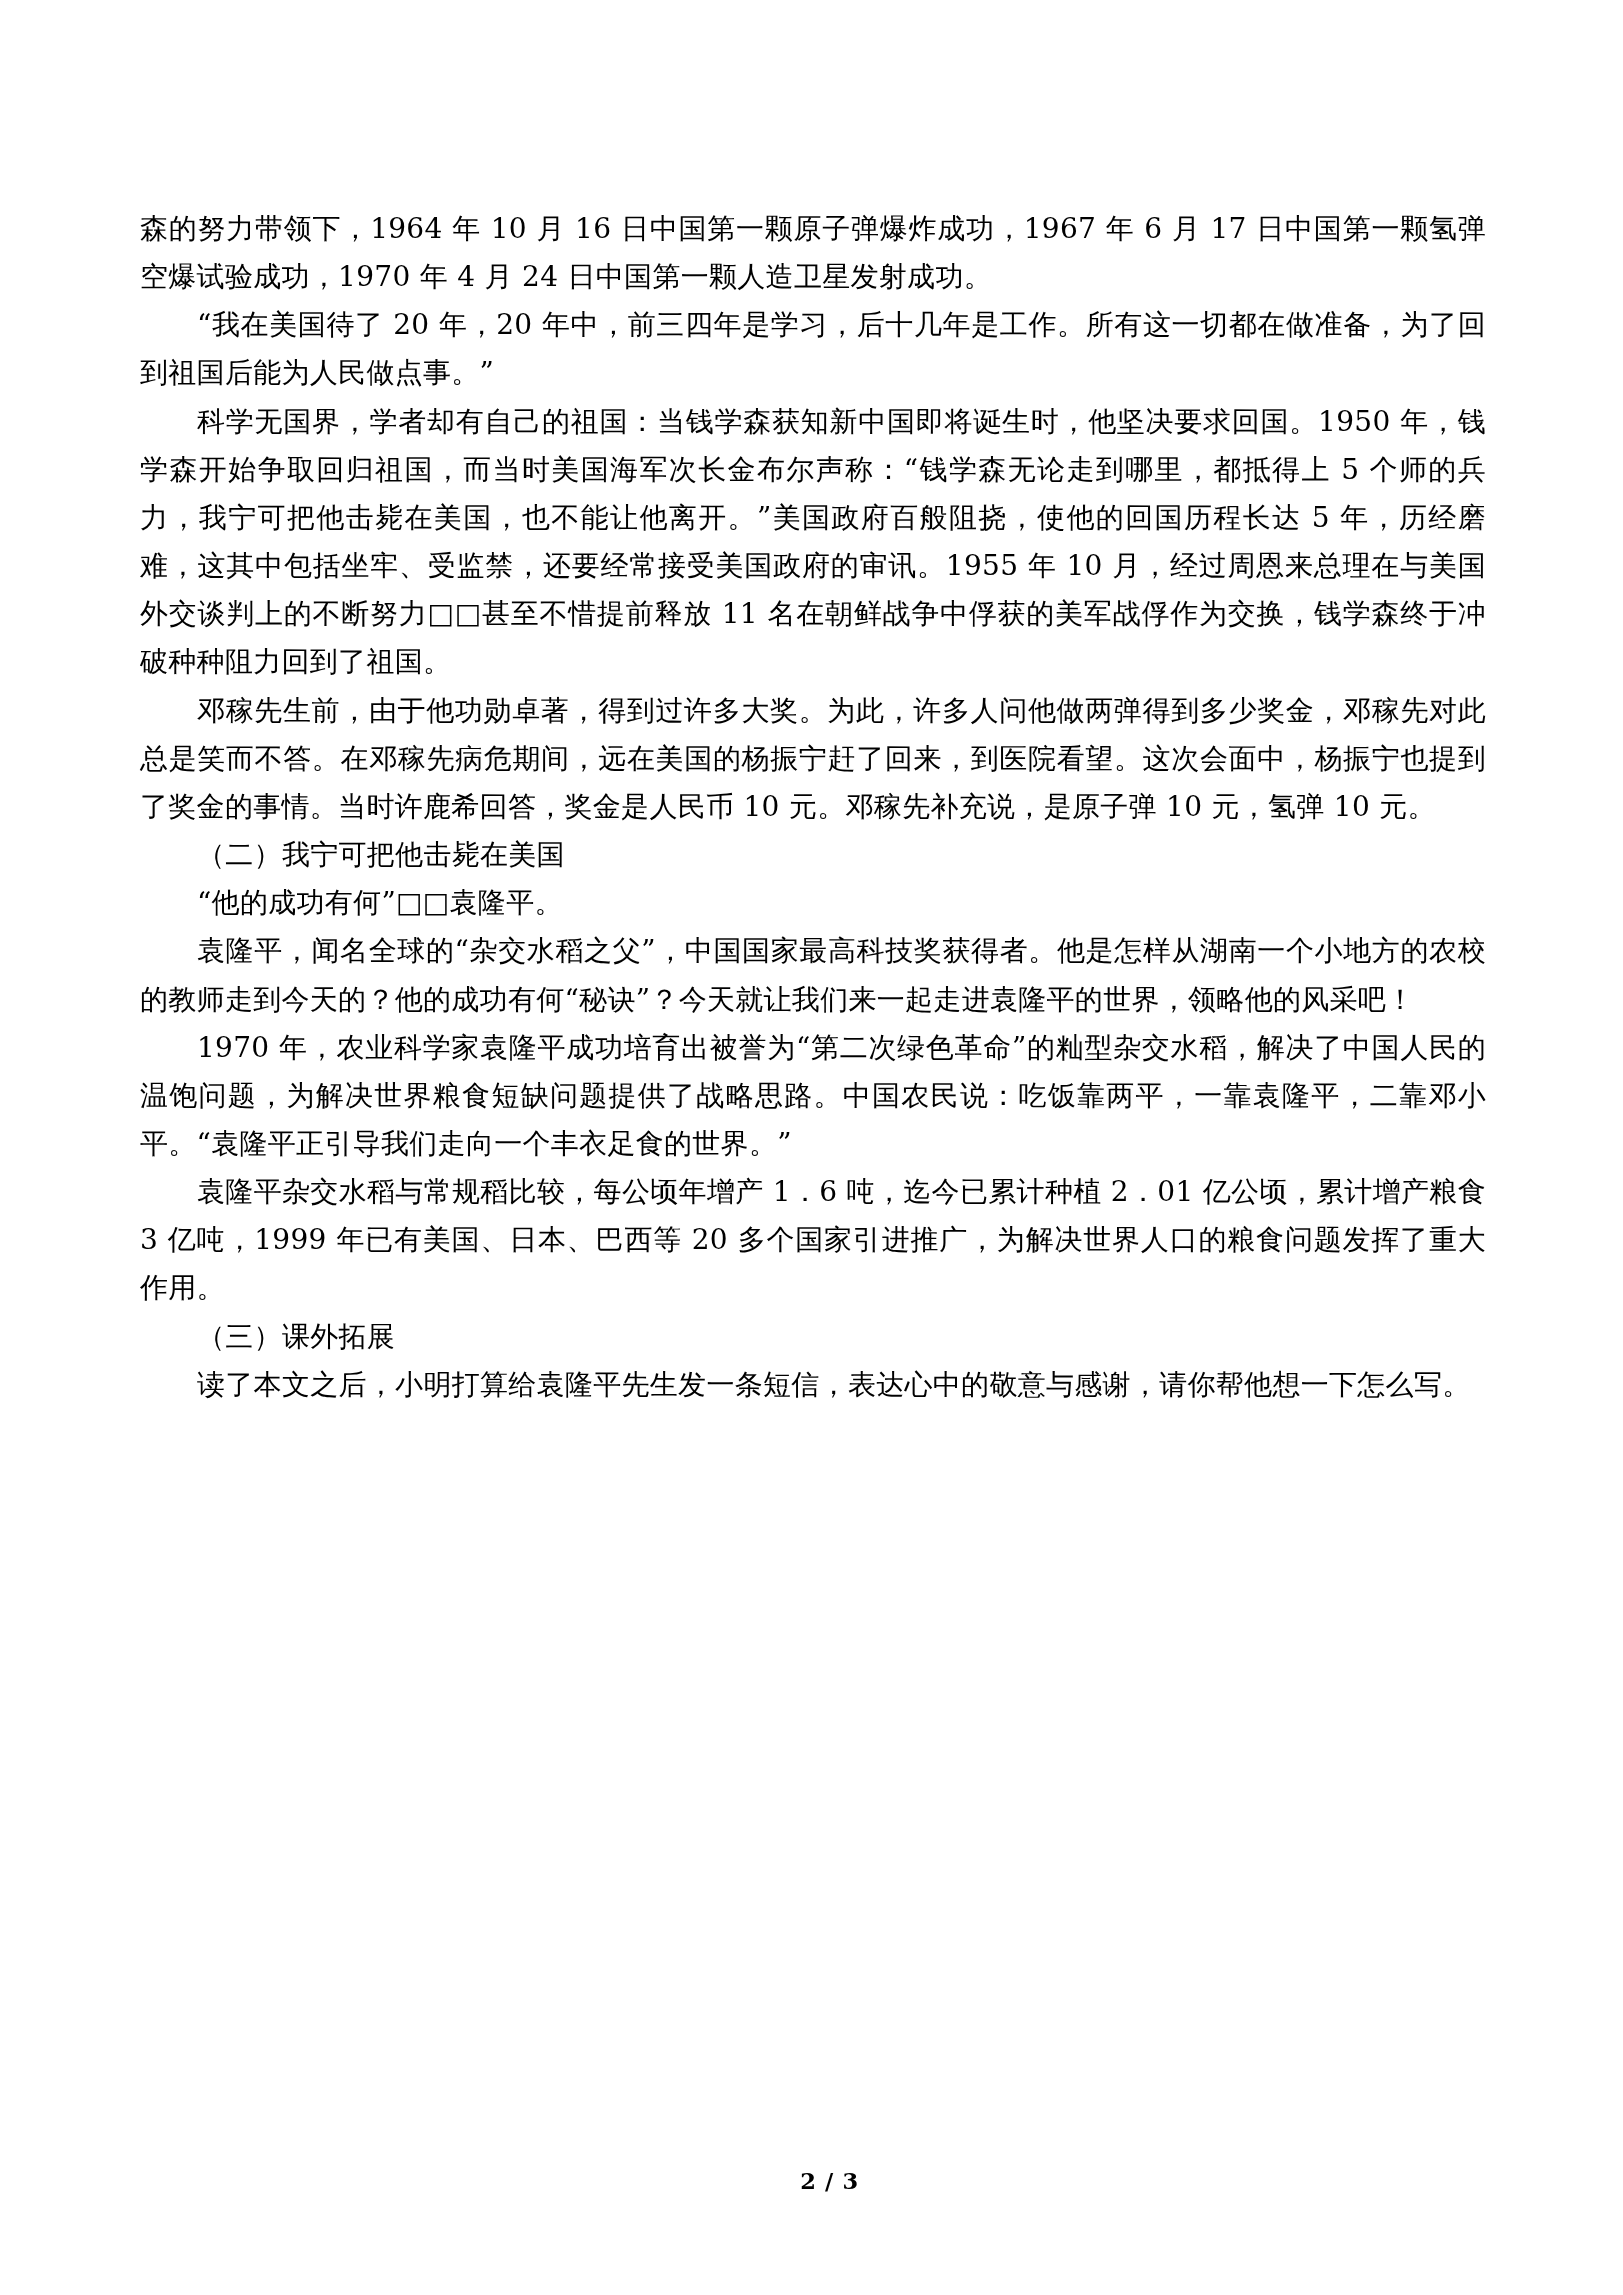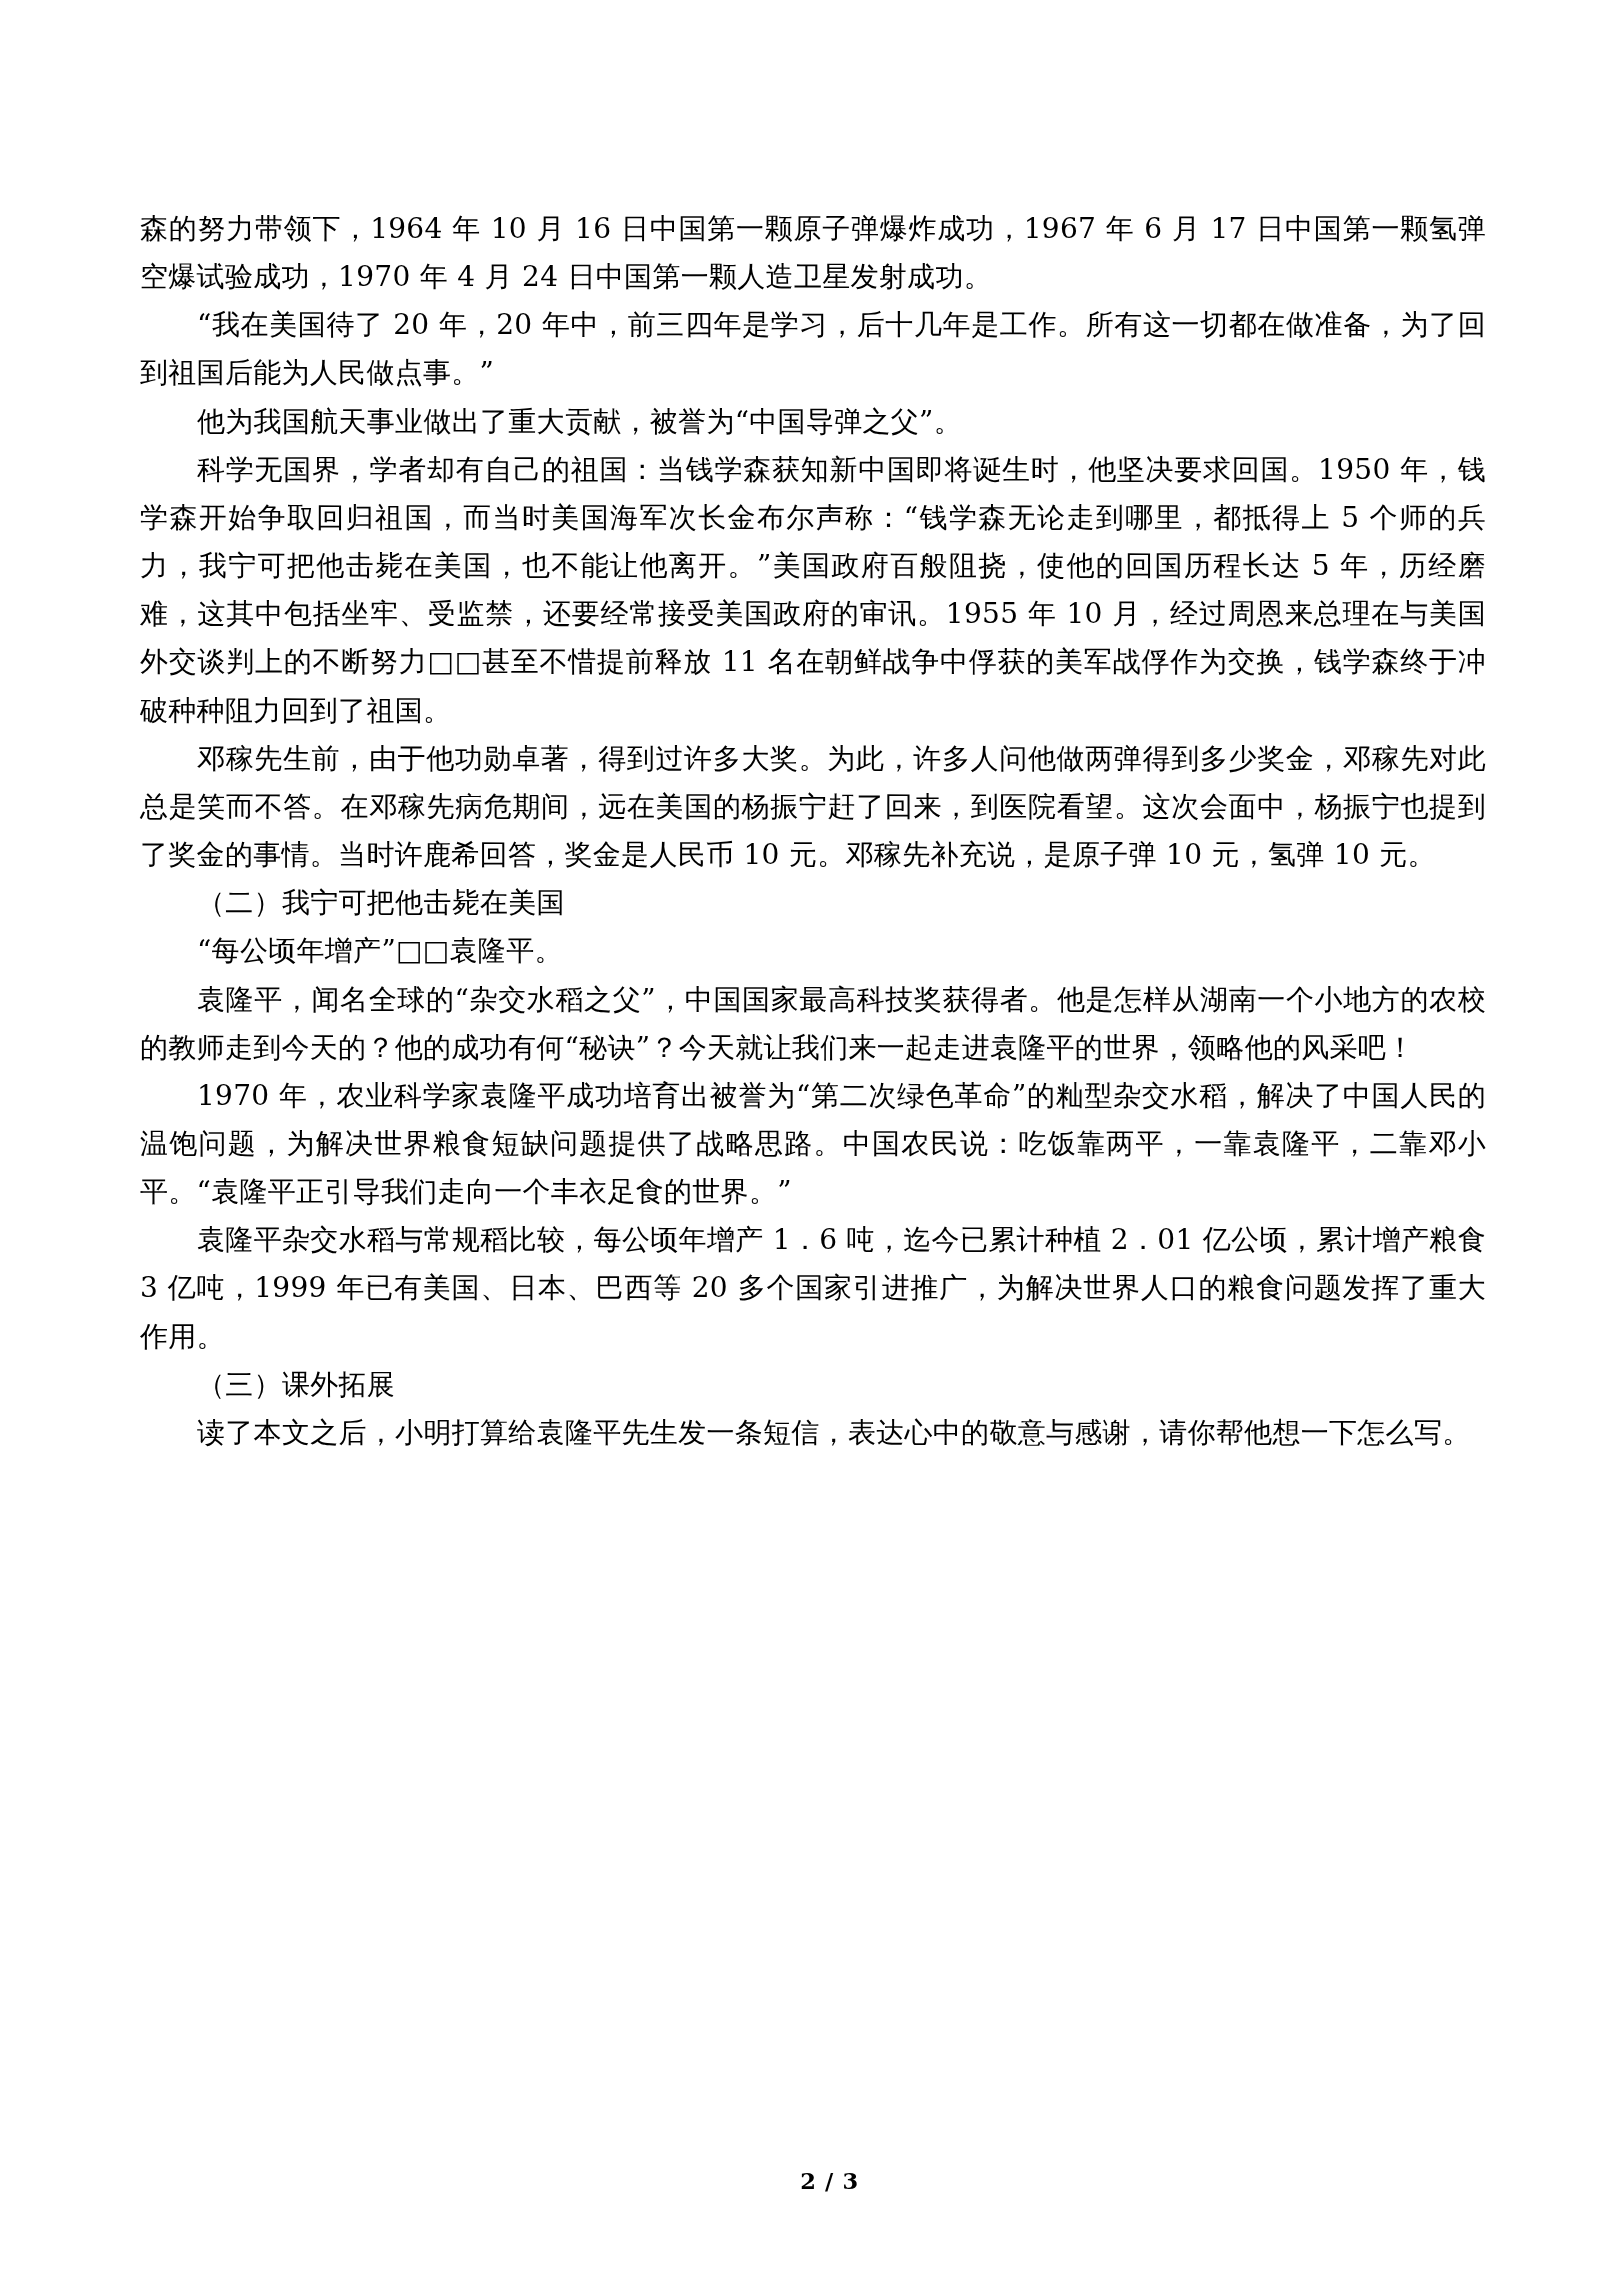--- a/index.html
+++ b/index.html
@@ -53,25 +53,24 @@
   }
 </style>
 </head>
 <body>
 
 <div class="page">
   <div class="doc-body">
 
     <p class="noindent">森的努力带领下，1964 年 10 月 16 日中国第一颗原子弹爆炸成功，1967 年 6 月 17 日中国第一颗氢弹空爆试验成功，1970 年 4 月 24 日中国第一颗人造卫星发射成功。</p>
     <p class="indent">“我在美国待了 20 年，20 年中，前三四年是学习，后十几年是工作。所有这一切都在做准备，为了回到祖国后能为人民做点事。”</p>
-    <p class="indent">他为我国航天事业做出了重大贡献，被誉为“中国导弹之父”。</p>
     <p class="indent">科学无国界，学者却有自己的祖国：当钱学森获知新中国即将诞生时，他坚决要求回国。1950 年，钱学森开始争取回归祖国，而当时美国海军次长金布尔声称：“钱学森无论走到哪里，都抵得上 5 个师的兵力，我宁可把他击毙在美国，也不能让他离开。”美国政府百般阻挠，使他的回国历程长达 5 年，历经磨难，这其中包括坐牢、受监禁，还要经常接受美国政府的审讯。1955 年 10 月，经过周恩来总理在与美国外交谈判上的不断努力□□甚至不惜提前释放 11 名在朝鲜战争中俘获的美军战俘作为交换，钱学森终于冲破种种阻力回到了祖国。</p>
     <p class="indent">邓稼先生前，由于他功勋卓著，得到过许多大奖。为此，许多人问他做两弹得到多少奖金，邓稼先对此总是笑而不答。在邓稼先病危期间，远在美国的杨振宁赶了回来，到医院看望。这次会面中，杨振宁也提到了奖金的事情。当时许鹿希回答，奖金是人民币 10 元。邓稼先补充说，是原子弹 10 元，氢弹 10 元。</p>
     <p class="indent">（二）我宁可把他击毙在美国</p>
-    <p class="indent">“每公顷年增产”□□袁隆平。</p>
+    <p class="indent">“他的成功有何”□□袁隆平。</p>
     <p class="indent">袁隆平，闻名全球的“杂交水稻之父”，中国国家最高科技奖获得者。他是怎样从湖南一个小地方的农校的教师走到今天的？他的成功有何“秘诀”？今天就让我们来一起走进袁隆平的世界，领略他的风采吧！</p>
     <p class="indent">1970 年，农业科学家袁隆平成功培育出被誉为“第二次绿色革命”的籼型杂交水稻，解决了中国人民的温饱问题，为解决世界粮食短缺问题提供了战略思路。中国农民说：吃饭靠两平，一靠袁隆平，二靠邓小平。“袁隆平正引导我们走向一个丰衣足食的世界。”</p>
     <p class="indent">袁隆平杂交水稻与常规稻比较，每公顷年增产 1．6 吨，迄今已累计种植 2．01 亿公顷，累计增产粮食 3 亿吨，1999 年已有美国、日本、巴西等 20 多个国家引进推广，为解决世界人口的粮食问题发挥了重大作用。</p>
     <p class="indent">（三）课外拓展</p>
     <p class="indent">读了本文之后，小明打算给袁隆平先生发一条短信，表达心中的敬意与感谢，请你帮他想一下怎么写。</p>
 
   </div>
 
   <div class="page-number">2 / 3</div>
 </div>

